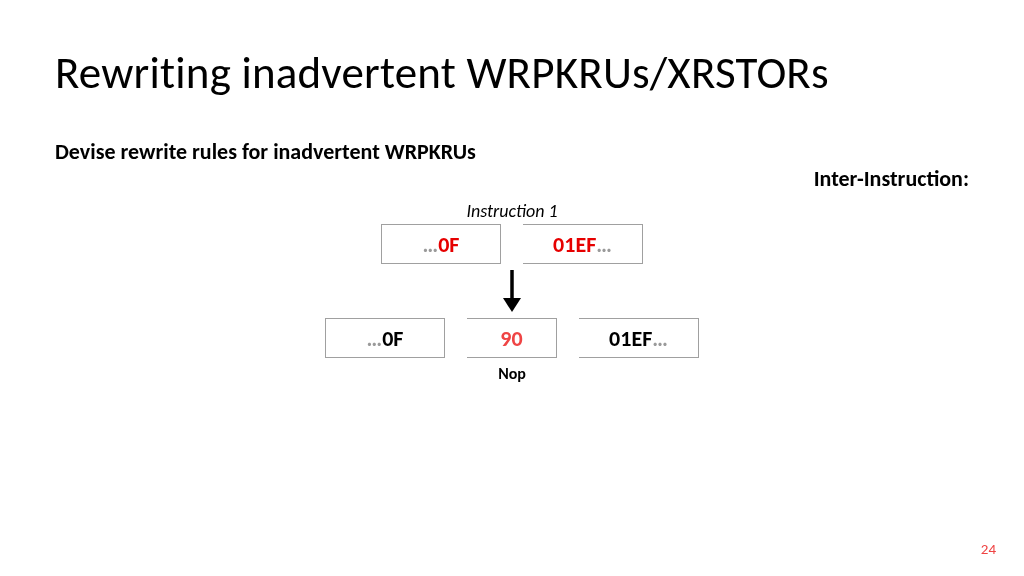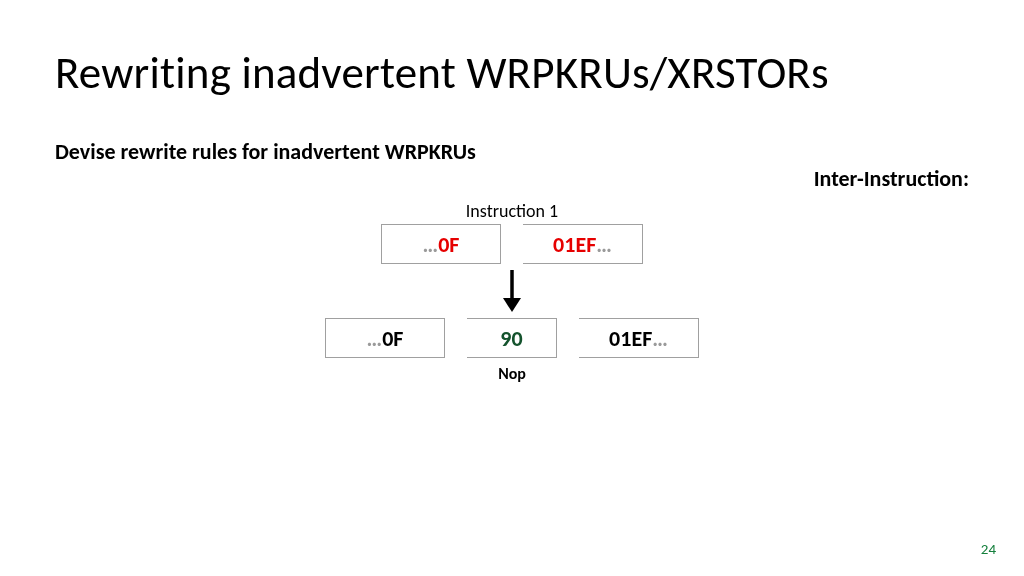--- a/index.html
+++ b/index.html
@@ -33,20 +33,21 @@
       text-align: right;
     }
     .diagram {
       text-align: center;
       margin-top: 8px;
     }
     .header-labels {
       display: inline-flex;
       font-size: 18px;
       margin-bottom: 2px;
+      font-style: italic;
     }
     .header-label {
       text-align: center;
     }
     .header-label.l1 { width: 120px; }
     .header-label.l2 { width: 120px; margin-left: 4px; }
     .box-row {
       display: inline-flex;
       gap: 22px;
     }
@@ -62,41 +63,41 @@
     .box + .box {
       border-left: none;
     }
     .row1 .box.b1 { width: 120px; }
     .row1 .box.b2 { width: 120px; }
     .row2 .box.b1 { width: 120px; }
     .row2 .box.b2 { width: 90px; }
     .row2 .box.b3 { width: 120px; }
     .red { color: #e60000; }
     .gray { color: #9a9a9a; }
-    .green { color: #14532d; }
+    .green { color: #ef4444; }
     .black { color: #000; }
     .arrow-wrap {
       margin: 4px 0 6px 0;
       display: flex;
       justify-content: center;
     }
     .arrow-svg {
       display: block;
     }
     .nop-label {
       font-size: 16px;
       font-weight: 700;
       margin-top: 6px;
     }
     .page-num {
       position: absolute;
       bottom: 18px;
       right: 28px;
       font-size: 15px;
-      color: #15803d;
+      color: #ef4444;
     }
   </style>
 </head>
 <body>
 
 <h1 class="title">Rewriting inadvertent WRPKRUs/XRSTORs</h1>
 
 <p class="subtitle">Devise rewrite rules for inadvertent WRPKRUs</p>
 <p class="bold-label">Inter-Instruction:</p>
 

